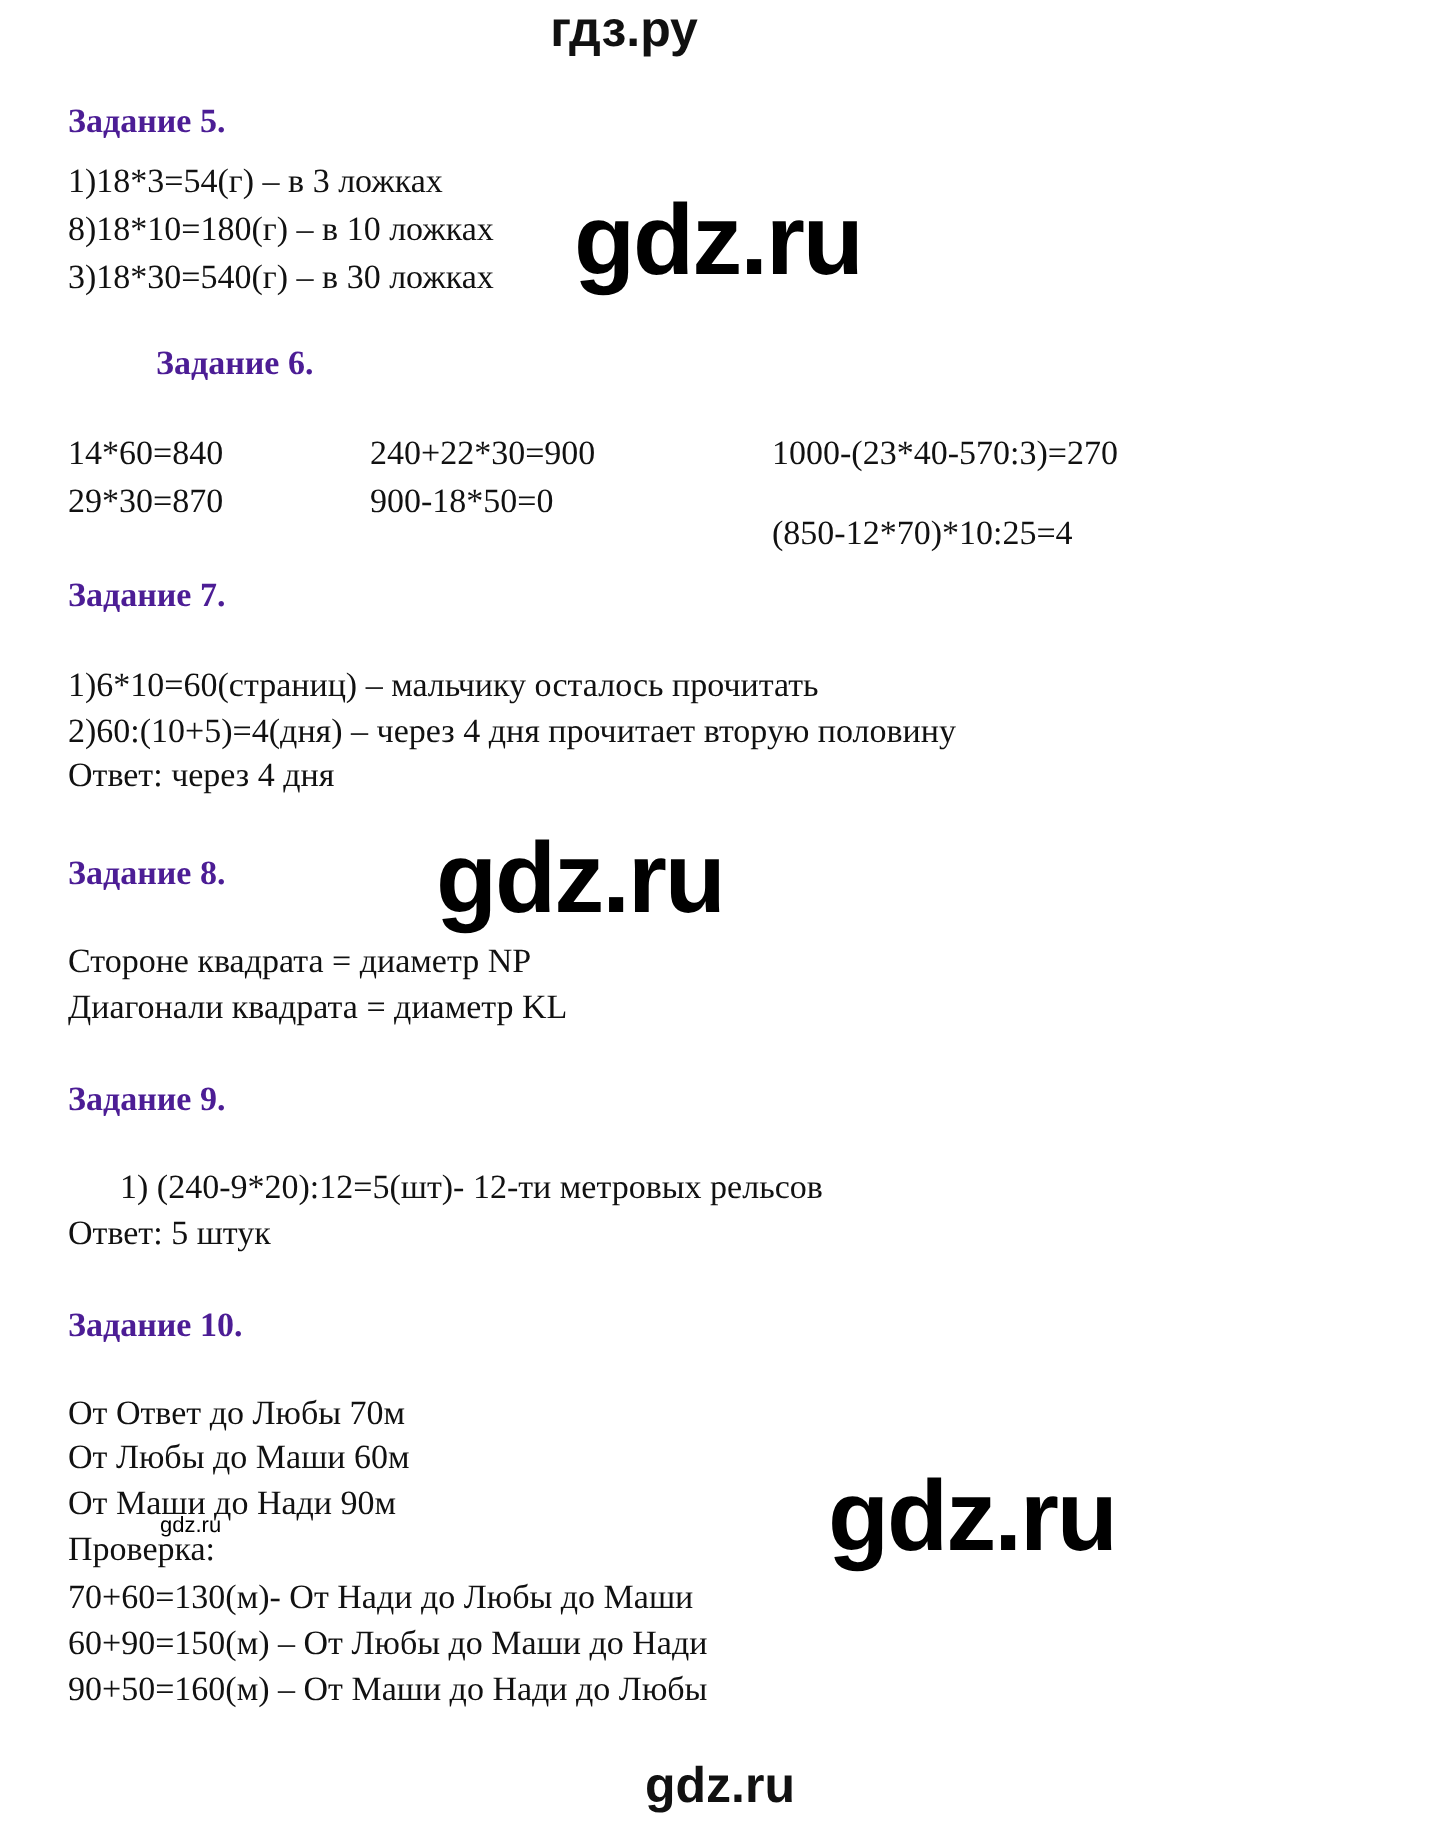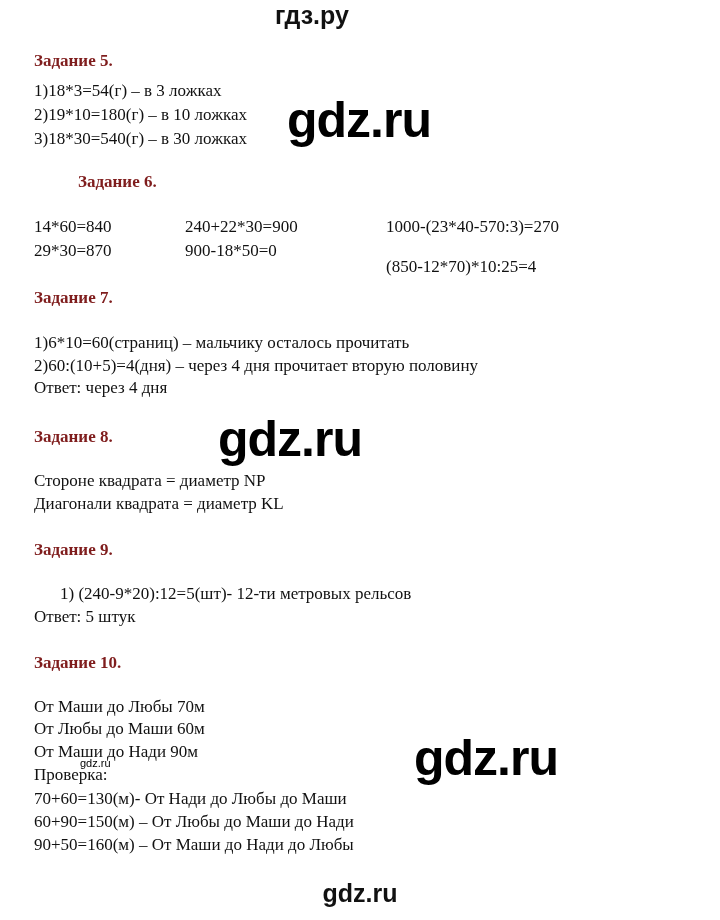--- a/index.html
+++ b/index.html
@@ -26,21 +26,21 @@
       line-height: 30px;
       color: #111;
     }
     .section-title {
       position: absolute;
       left: 34px;
       font-family: "Liberation Serif", serif;
       font-weight: bold;
       font-size: 17px;
       line-height: 20px;
-      color: #7f1d1d;
+      color: #4c1d95;
       white-space: nowrap;
     }
     .line {
       position: absolute;
       left: 34px;
       font-family: Liberation Serif, serif;
       font-size: 17px;
       line-height: 22px;
       color: #111;
       white-space: nowrap;
@@ -79,21 +79,21 @@
       color: #111;
     }
   </style>
 </head>
 <body>
 
 <div class="page-header">гдз.ру</div>
 
 <div class="section-title" style="top:51px;">Задание 5.</div>
 <div class="line" style="top:80px;">1)18*3=54(г) – в 3 ложках</div>
-<div class="line" style="top:104px;">2)19*10=180(г) – в 10 ложках</div>
+<div class="line" style="top:104px;">8)18*10=180(г) – в 10 ложках</div>
 <div class="line" style="top:128px;">3)18*30=540(г) – в 30 ложках</div>
 <div class="watermark-big" style="top:95px; left:287px;">gdz.ru</div>
 
 <div class="section-title" style="top:172px;margin-left:44px;">Задание 6.</div>
 <div class="line" style="top:216px;">14*60=840</div>
 <div class="line col2" style="top:216px;">240+22*30=900</div>
 <div class="line col3" style="top:216px;">1000-(23*40-570:3)=270</div>
 <div class="line" style="top:240px;text-align:center;">29*30=870</div>
 <div class="line col2" style="top:240px;text-align:center;">900-18*50=0</div>
 <div class="line col3" style="top:256px;">(850-12*70)*10:25=4</div>
@@ -106,21 +106,21 @@
 <div class="section-title" style="top:427px;">Задание 8.</div>
 <div class="watermark-big" style="top:414px; left:218px;">gdz.ru</div>
 <div class="line" style="top:470px;">Стороне квадрата = диаметр NP</div>
 <div class="line" style="top:493px;">Диагонали квадрата = диаметр KL</div>
 
 <div class="section-title" style="top:540px;">Задание 9.</div>
 <div class="line indent" style="top:583px;">1) (240-9*20):12=5(шт)- 12-ти метровых рельсов</div>
 <div class="line" style="top:606px;">Ответ: 5 штук</div>
 
 <div class="section-title" style="top:653px;">Задание 10.</div>
-<div class="line" style="top:696px;">От Маши до Любы 70м</div>
+<div class="line" style="top:696px;">От Ответ до Любы 70м</div>
 <div class="line" style="top:718px;">От Любы до Маши 60м</div>
 <div class="line" style="top:741px;">От Маши до Нади 90м</div>
 <div class="watermark-small" style="top:757px; left:80px;">gdz.ru</div>
 <div class="line" style="top:764px;">Проверка:</div>
 <div class="line" style="top:788px;">70+60=130(м)- От Нади до Любы до Маши</div>
 <div class="line" style="top:811px;">60+90=150(м) – От Любы до Маши до Нади</div>
 <div class="line" style="top:834px;">90+50=160(м) – От Маши до Нади до Любы</div>
 <div class="watermark-big" style="top:733px; left:414px;">gdz.ru</div>
 
 <div class="watermark-footer">gdz.ru</div>

